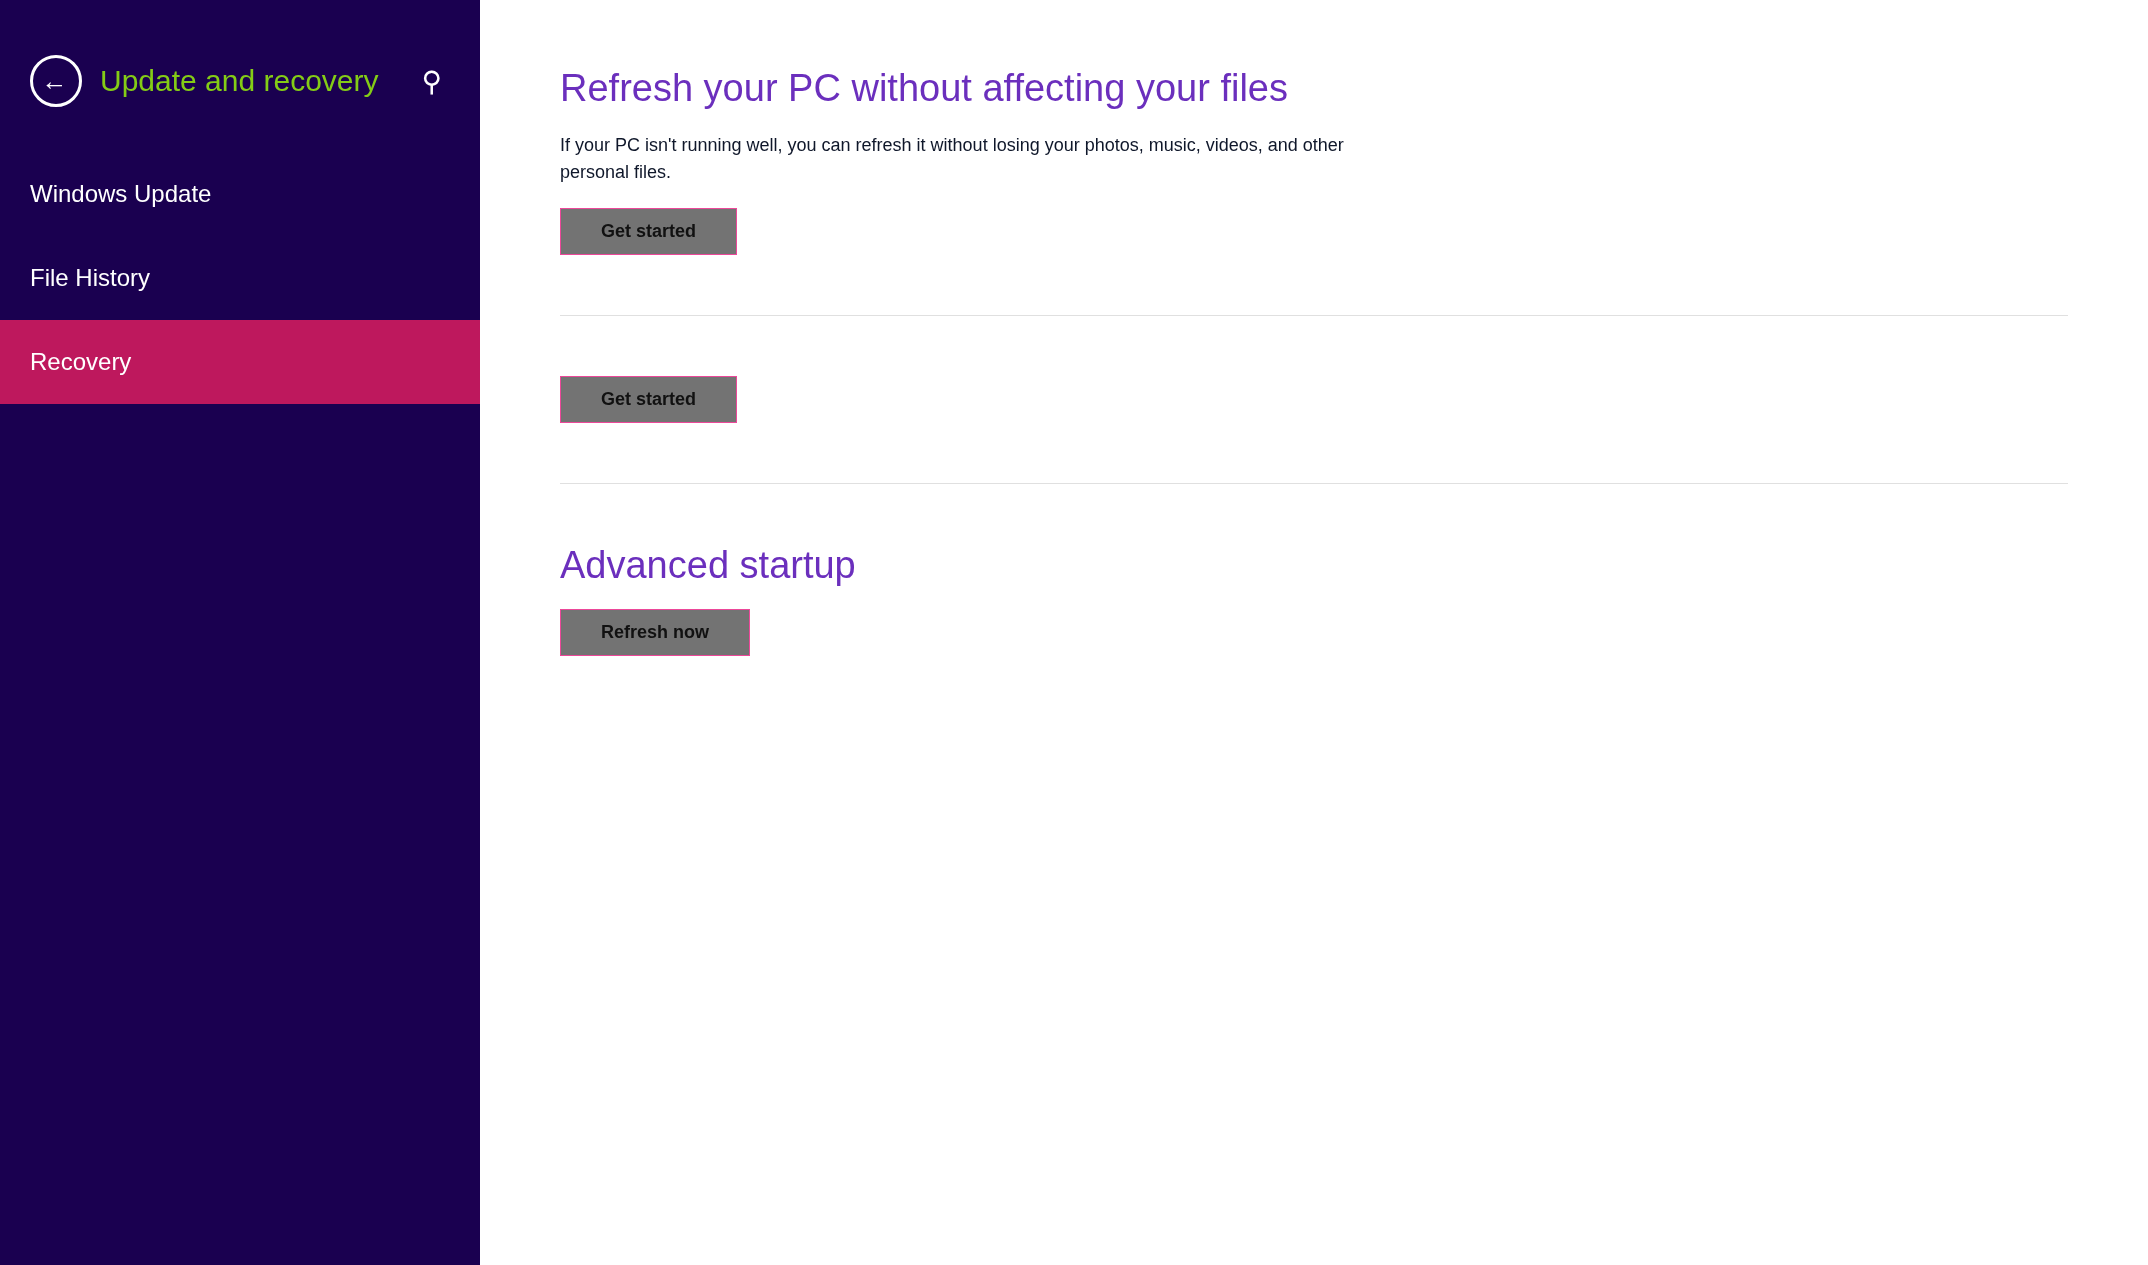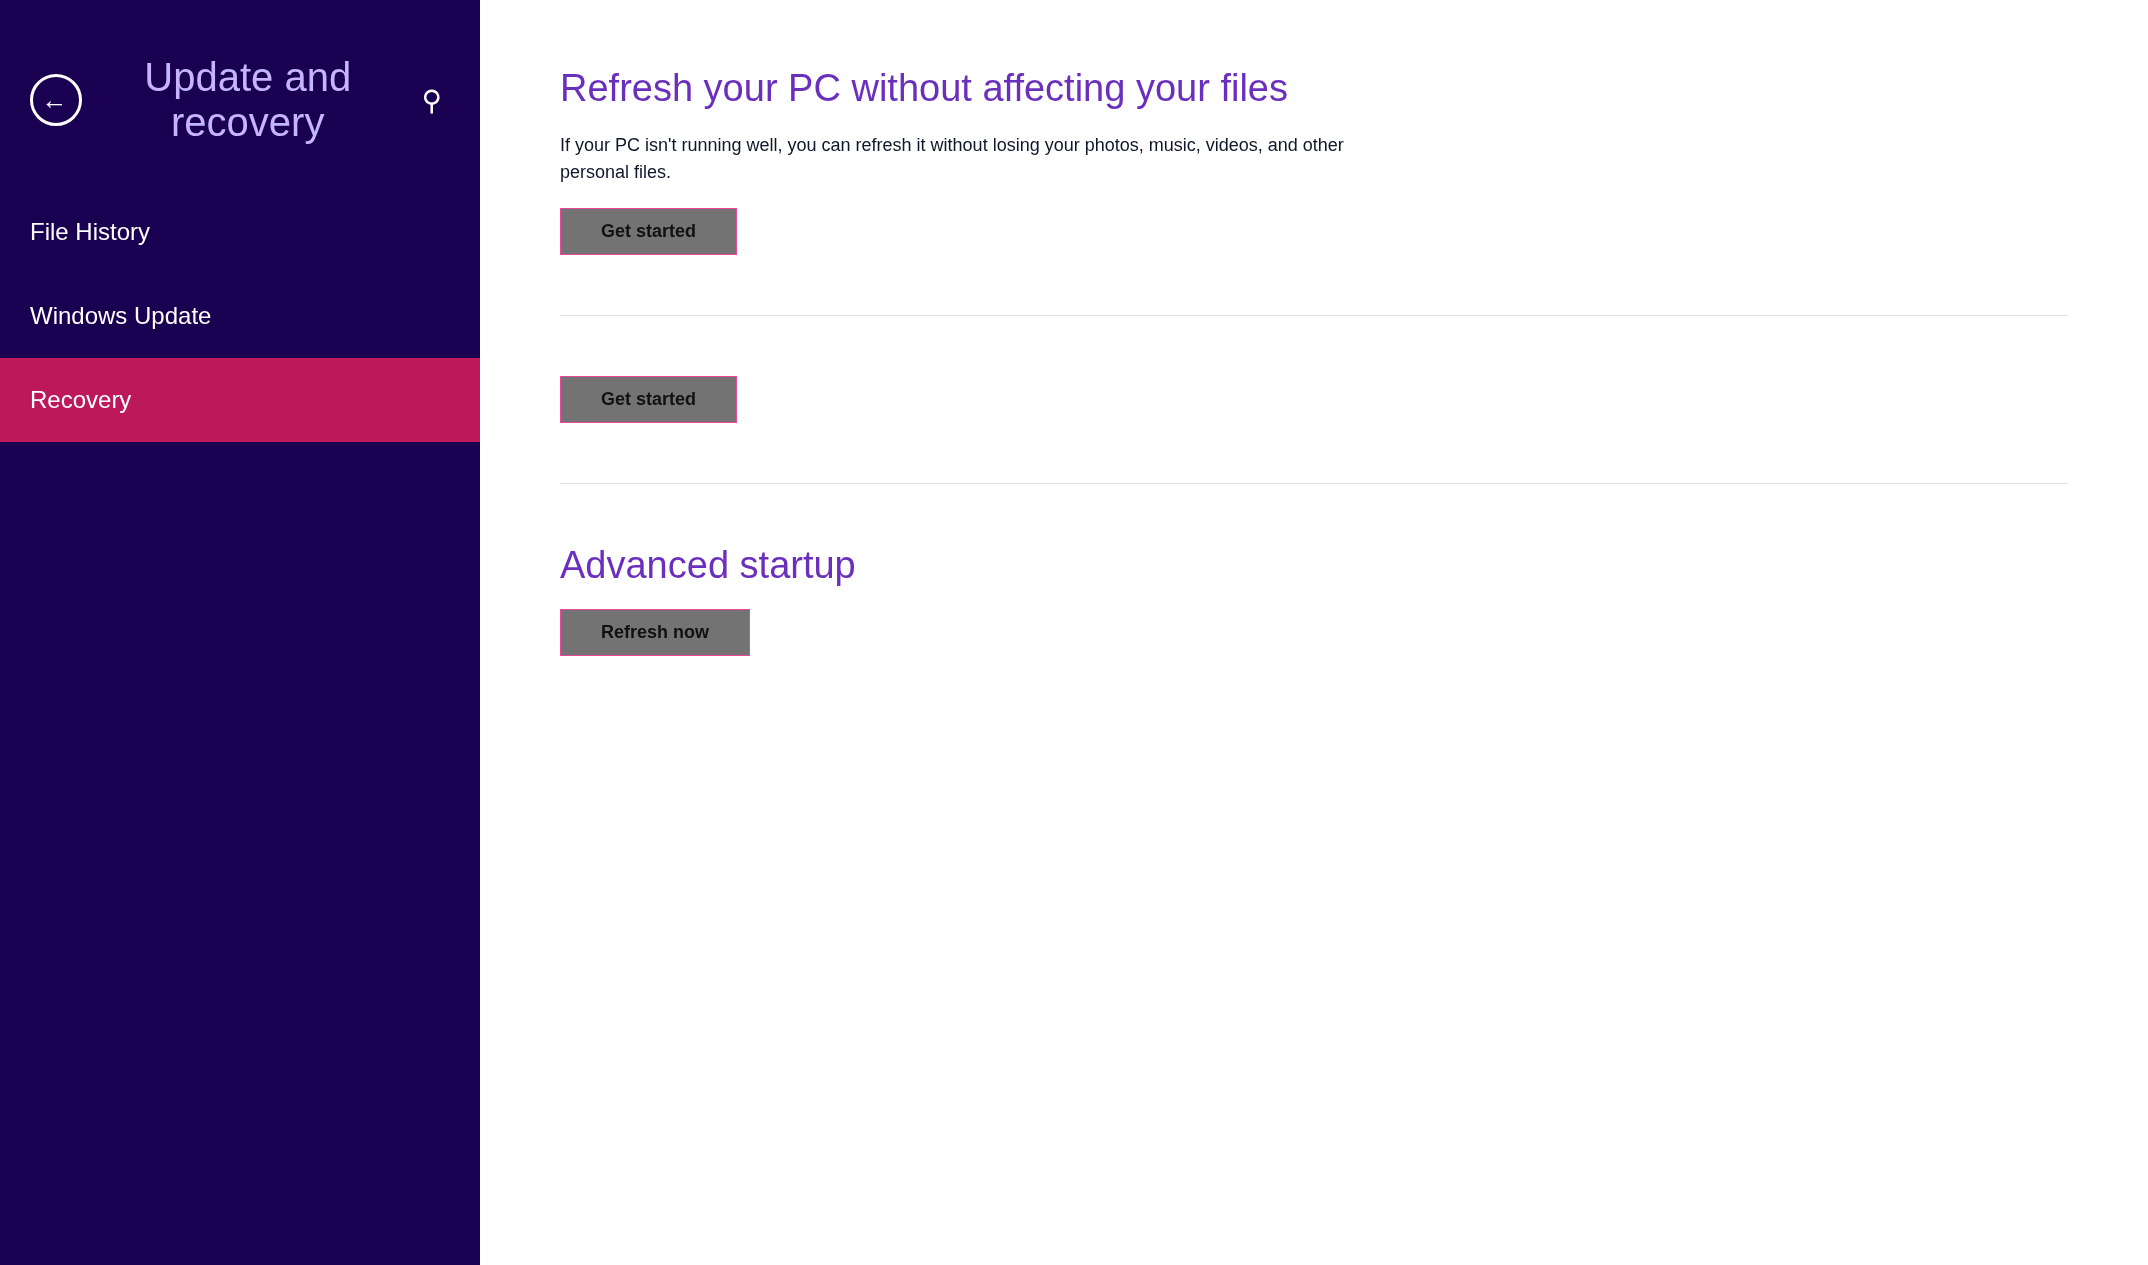--- a/index.html
+++ b/index.html
@@ -48,25 +48,24 @@
     }
 
     .back-arrow {
       color: #fff;
       font-size: 26px;
       line-height: 1;
       margin-left: -3px;
     }
 
     .sidebar-title {
-      font-size: 40px;
+      font-size: 30px;
       font-weight: 300;
-      color: #c4b5fd;
+      color: #84cc16;
       flex: 1;
-      text-align: center;
     }
 
     .search-icon-container {
       margin-left: auto;
       cursor: pointer;
       padding: 8px;
     }
 
     .search-icon-container span {
       font-size: 28px;
@@ -143,22 +142,22 @@
   <div class="sidebar-header">
     <div class="back-button">
       <span class="back-arrow">←</span>
     </div>
     <span class="sidebar-title">Update and recovery</span>
     <div class="search-icon-container">
       <span>⚲</span>
     </div>
   </div>
   <nav class="sidebar-nav">
+    <div class="sidebar-nav-item">Windows Update</div>
     <div class="sidebar-nav-item">File History</div>
-    <div class="sidebar-nav-item">Windows Update</div>
     <div class="sidebar-nav-item active">Recovery</div>
   </nav>
 </aside>
 
 <main class="main-content">
 
   <div class="section">
     <h2 class="section-title">Refresh your PC without affecting your files</h2>
     <p class="section-description">If your PC isn't running well, you can refresh it without losing your photos, music, videos, and other personal files.</p>
     <button class="action-button">Get started</button>

